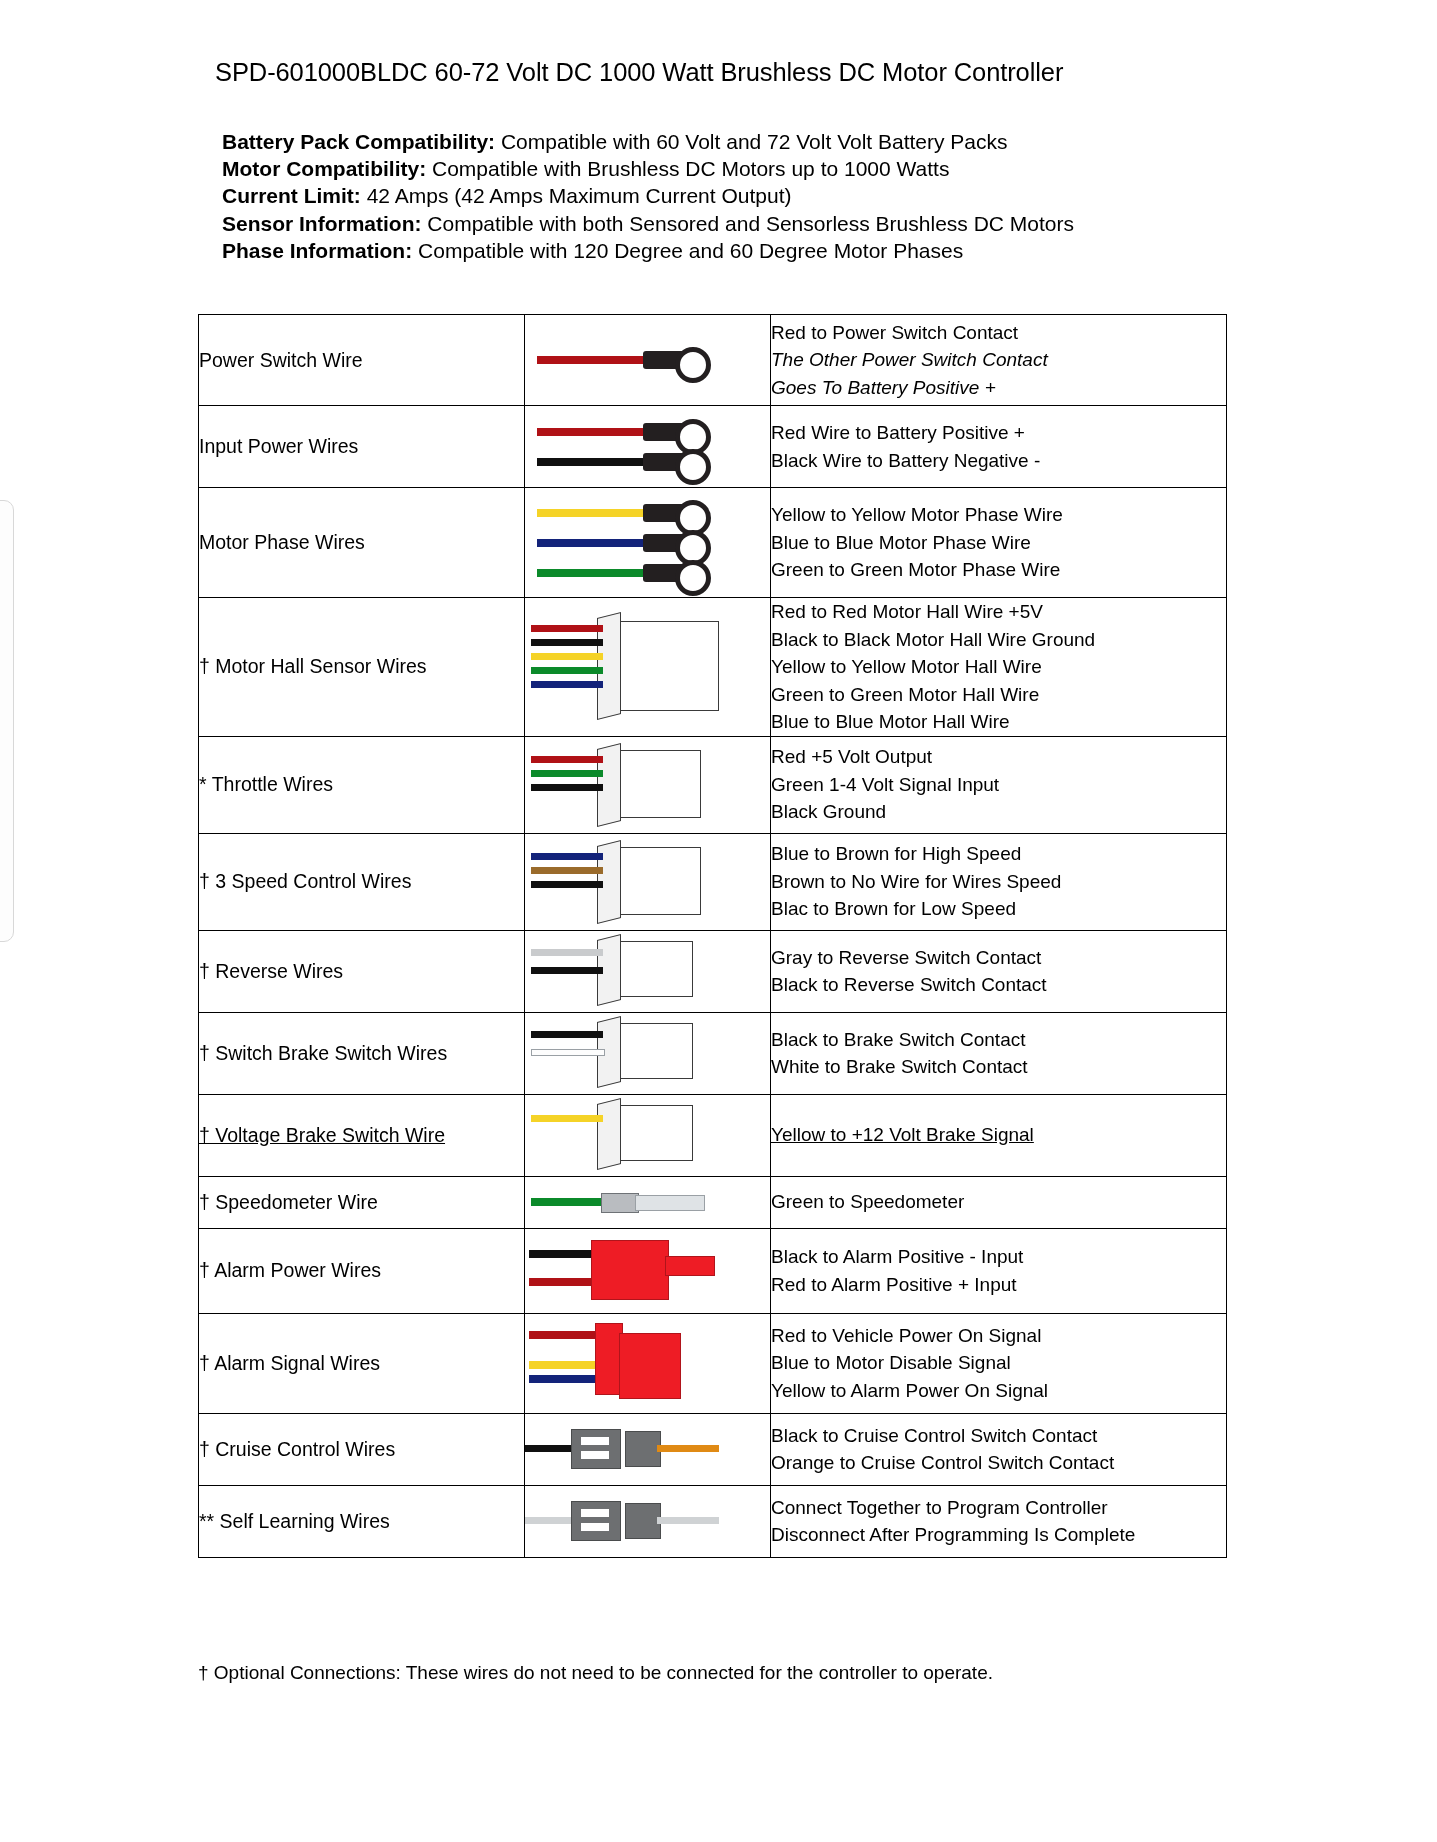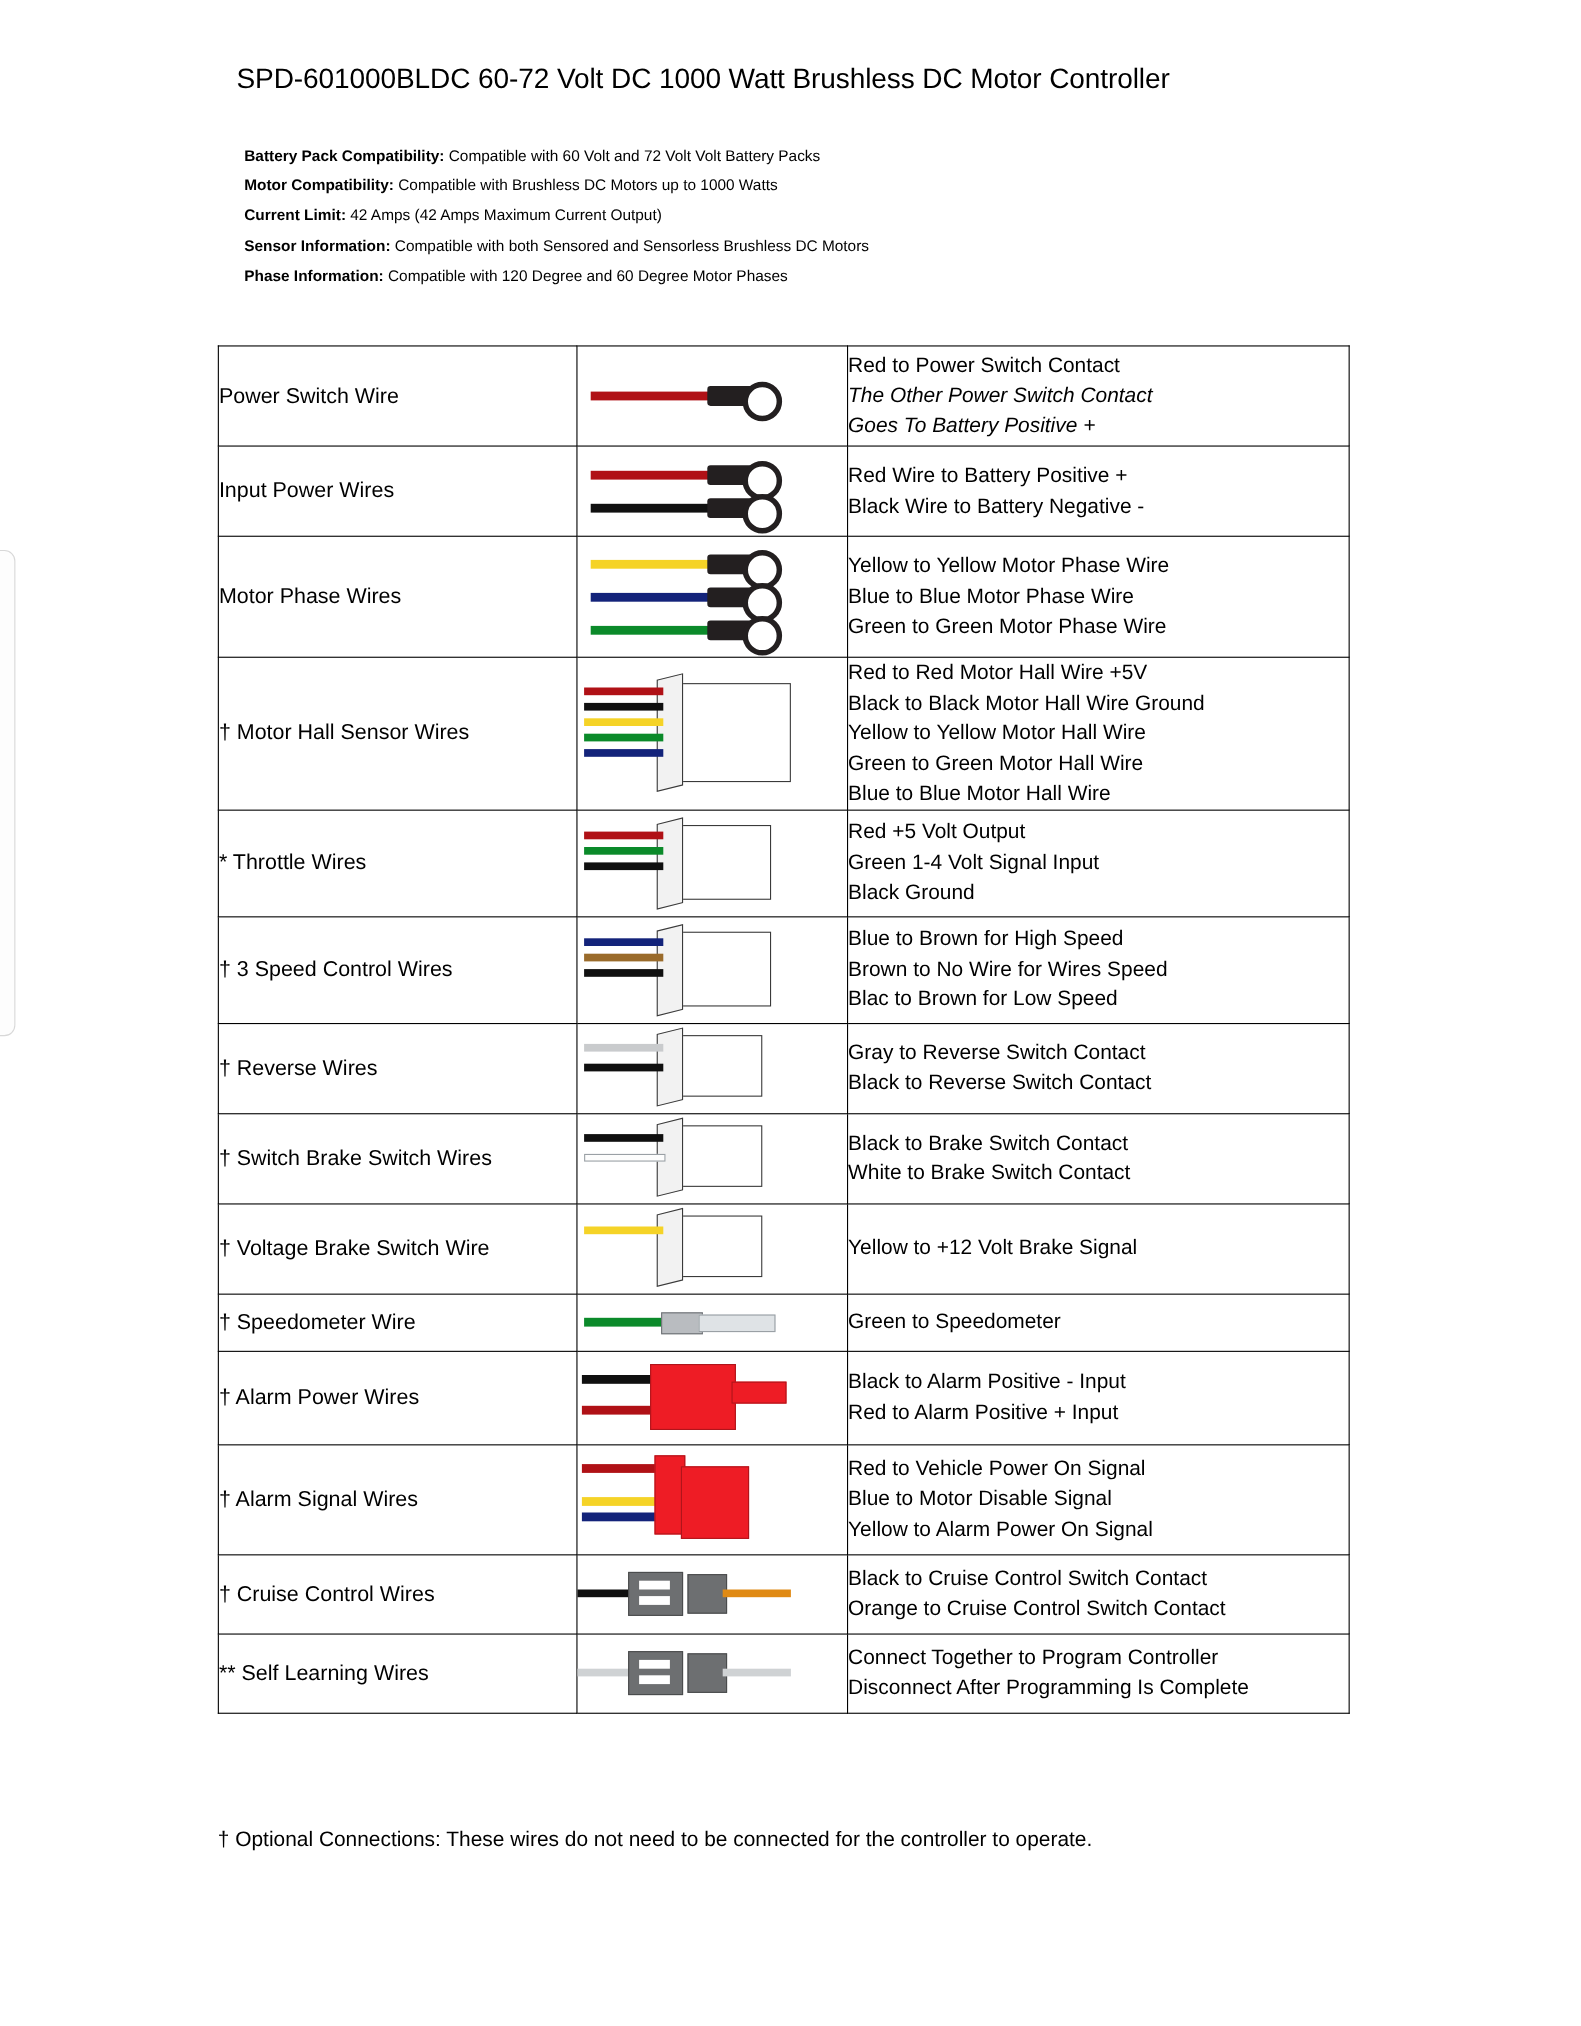--- a/index.html
+++ b/index.html
@@ -39,21 +39,21 @@
     font-size: 25.5px;
     font-weight: normal;
     letter-spacing: -0.1px;
     white-space: nowrap;
   }
   .specs {
     position: absolute;
     left: 222px;
     top: 128px;
     width: 1000px;
-    font-size: 14px;
+    font-size: 21px;
     line-height: 27.2px;
   }
   .specs div { white-space: nowrap; }
   .specs b { font-weight: bold; }
 
   table.wiring {
     position: absolute;
     left: 198px;
     top: 314px;
     width: 1025px;
@@ -379,21 +379,21 @@
             <div class="conn-wire" style="top:16px;background:#101010;"></div>
             <div class="conn-wire" style="top:34px;background:#fdfdfd;border:1px solid #9aa0a5;height:5px;"></div>
           </div>
         </td>
         <td class="c-desc">
           <div>Black to Brake Switch Contact</div>
           <div>White to Brake Switch Contact</div>
         </td>
       </tr>
 
-      <tr style="height:82px;">
+      <tr style="height:82px;text-decoration:underline;">
         <td class="c-name">
           <span>† Voltage Brake Switch Wire</span>
         </td>
         <td class="c-pic">
           <div class="connector" style="height:76px;">
             <div class="conn-body" style="top:8px;height:54px;width:74px;"></div>
             <div class="conn-lip" style="top:4px;height:64px;"></div>
             <div class="conn-wire" style="top:18px;background:#f5d327;"></div>
           </div>
         </td>

